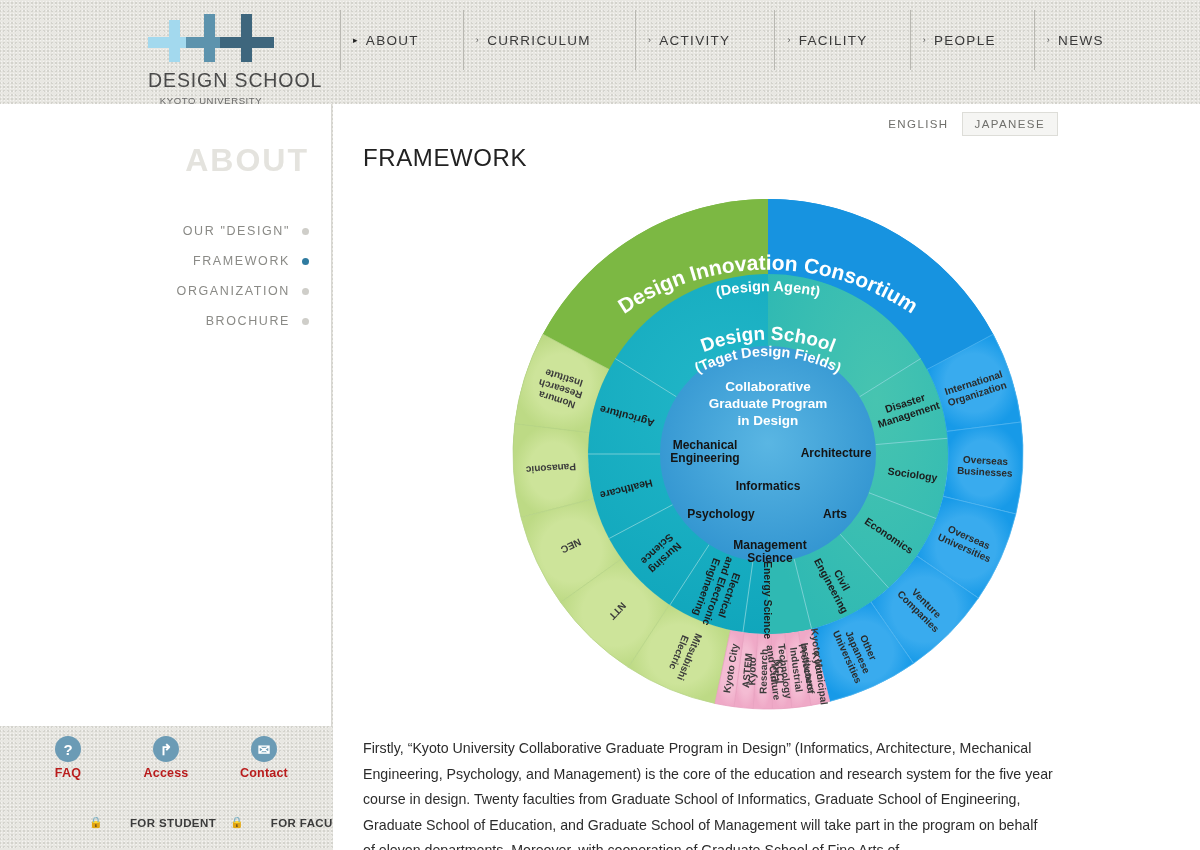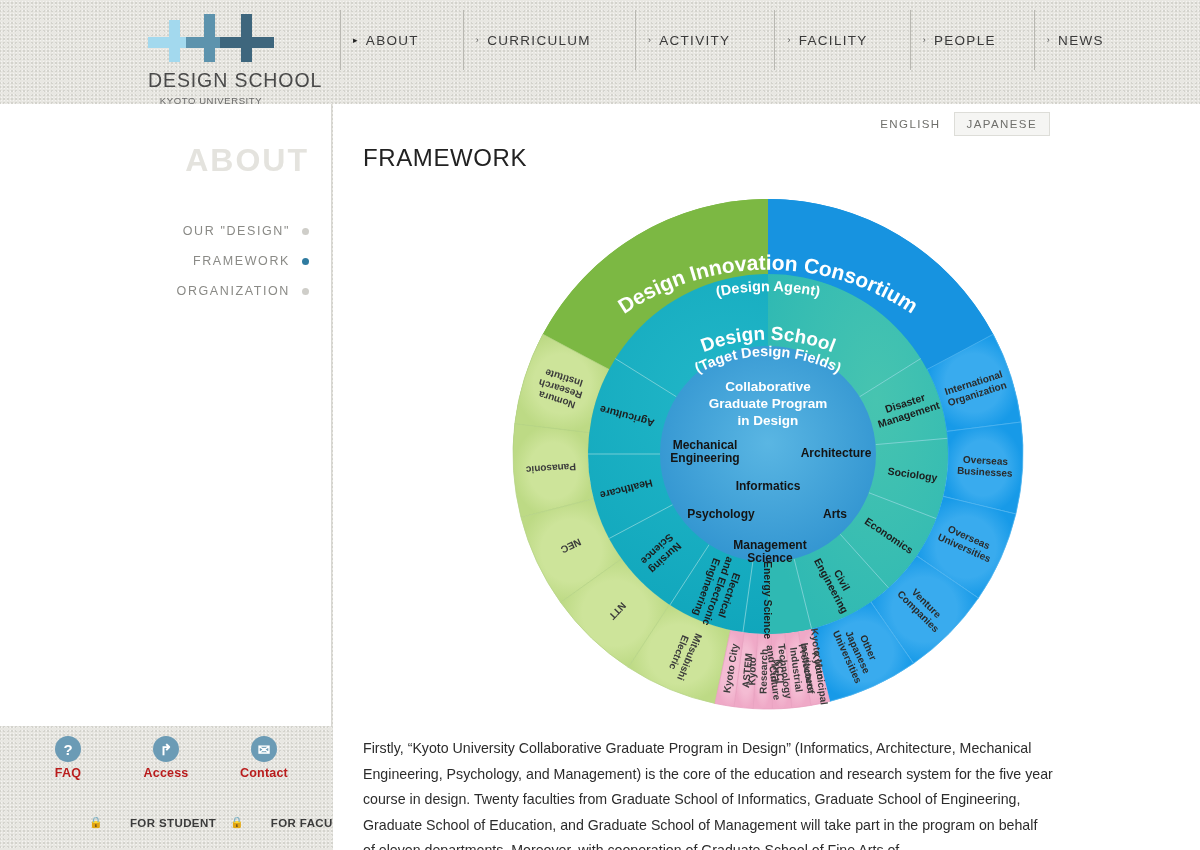--- a/index.html
+++ b/index.html
@@ -125,21 +125,21 @@
   .auth { display: flex; align-items: center; cursor: pointer; }
   .auth .lock { font-size: 11px; color: #4a4a4a; margin-right: 3px; }
   .auth .auth-label { font-size: 11.5px; font-weight: bold; letter-spacing: .4px; color: #3b3b3b; white-space: nowrap; padding-left: 24px; }
 
   
   #content {
     position: absolute; left: 333px; top: 104px; width: 867px; height: 746px;
     background: #ffffff;
   }
   #langbar {
-    position: absolute; right: 150px; top: 8px; display: flex; align-items: stretch;
+    position: absolute; right: 142px; top: 8px; display: flex; align-items: stretch;
   }
   .lang {
     padding: 5px 12px; font-size: 11.5px; letter-spacing: 1.4px;
     color: #6f6f6b; cursor: pointer; border: 1px solid transparent; white-space: nowrap;
   }
   .lang.boxed {
     background: #f5f5f3; border: 1px solid #ddddd8; color: #6f6f6b;
   }
   #page-heading {
     position: absolute; left: 30px; top: 40px;
@@ -216,20 +216,24 @@
     <div class="side-item">
       <span class="side-label">OUR "DESIGN"</span>
       <span class="side-dot"></span>
     </div>
     <div class="side-item active">
       <span class="side-label">FRAMEWORK</span>
       <span class="side-dot"></span>
     </div>
     <div class="side-item">
       <span class="side-label">ORGANIZATION</span>
+      <span class="side-dot"></span>
+    </div>
+    <div class="side-item">
+      <span class="side-label">BROCHURE</span>
       <span class="side-dot"></span>
     </div>
   </div>
 </div>
 
 <div id="side-footer">
   <div id="quicklinks">
     <div class="ql">
       <div class="ql-icon">?</div>
       <div class="ql-label">FAQ</div>

